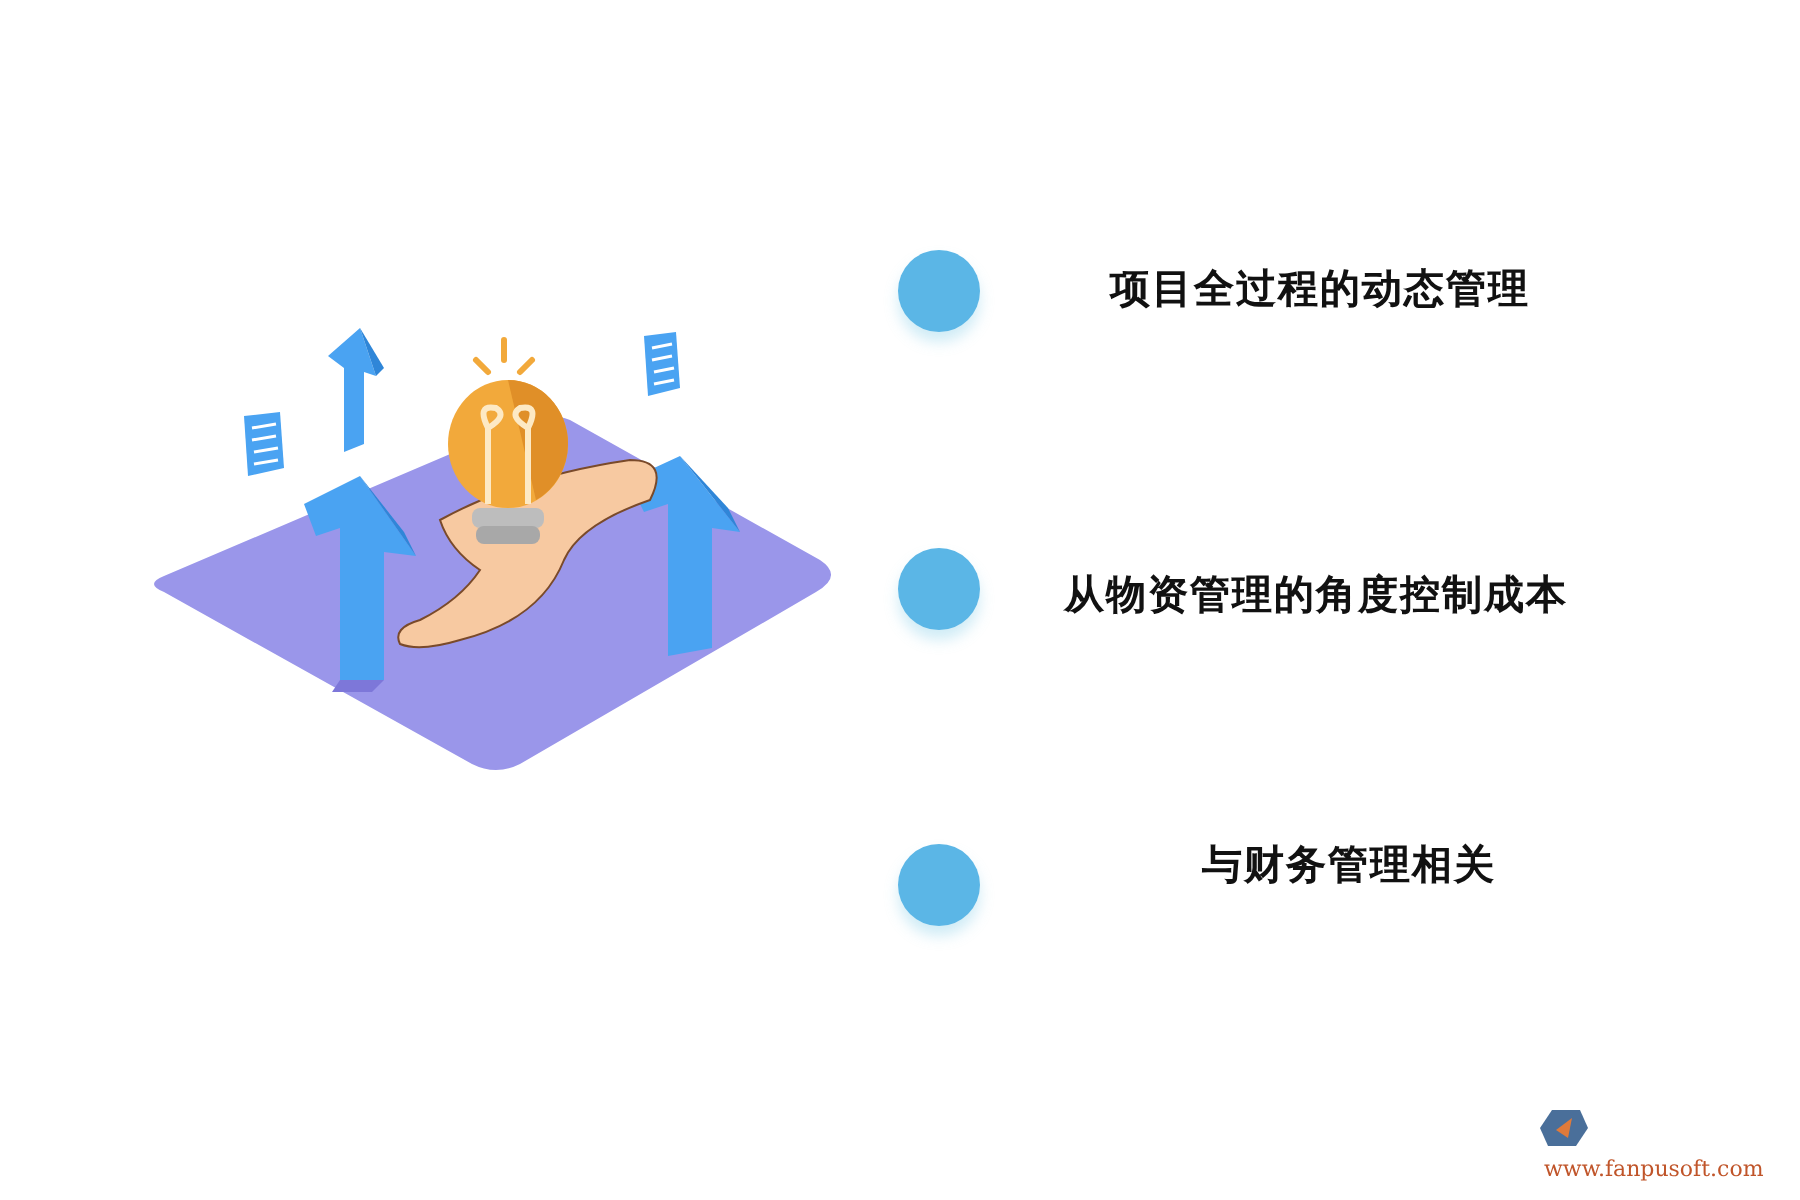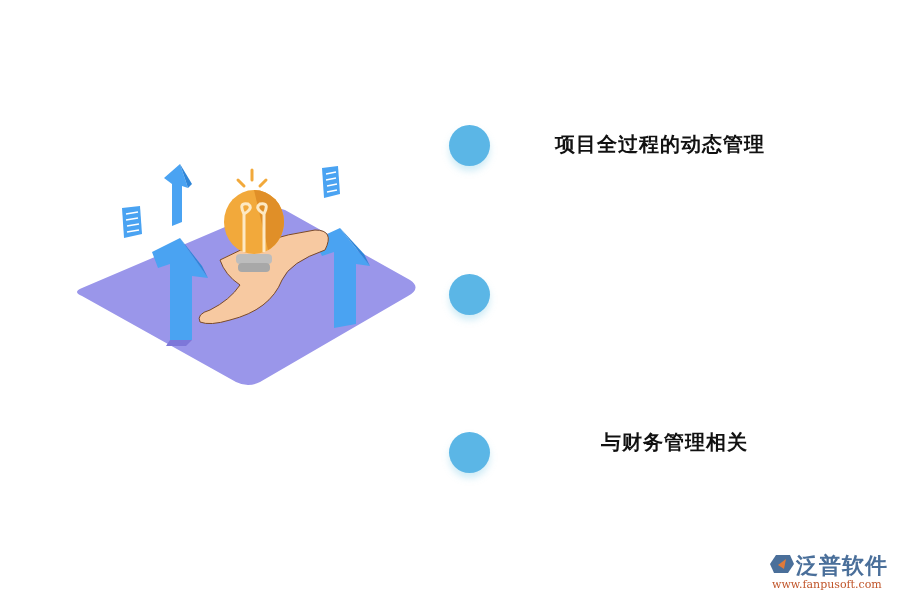--- a/index.html
+++ b/index.html
@@ -75,26 +75,26 @@
     </g>
   </svg>
 </div>
 
 <div class="item" style="top:115px">
   <div class="dot" style="top:10px"></div>
   <div class="label" style="left:555px;top:16px">项目全过程的动态管理</div>
 </div>
 <div class="item" style="top:268px">
   <div class="dot" style="top:6px"></div>
+  <div class="label" style="left:532px;top:16px">从物资管理的角度控制成本</div>
 </div>
-<div class="item" style="top:424px">
+<div class="item" style="top:414px">
   <div class="dot" style="top:8px"></div>
   <div class="label" style="left:601px;top:5px">与财务管理相关</div>
 </div>
 
 <div class="logo">
   <svg style="position:absolute;left:2px;top:2px" width="24" height="22" viewBox="0 0 24 22">
     <polygon points="6,2 20,2 24,11 18,20 4,20 0,11" fill="#4a6f9a"></polygon>
     <polygon points="8,12 16,6 14,16" fill="#e07a3a"></polygon>
   </svg>
-  <div class="logo-name">泛普软件</div>
   <div class="logo-url">www.fanpusoft.com</div>
 </div>
 
 </body></html>

